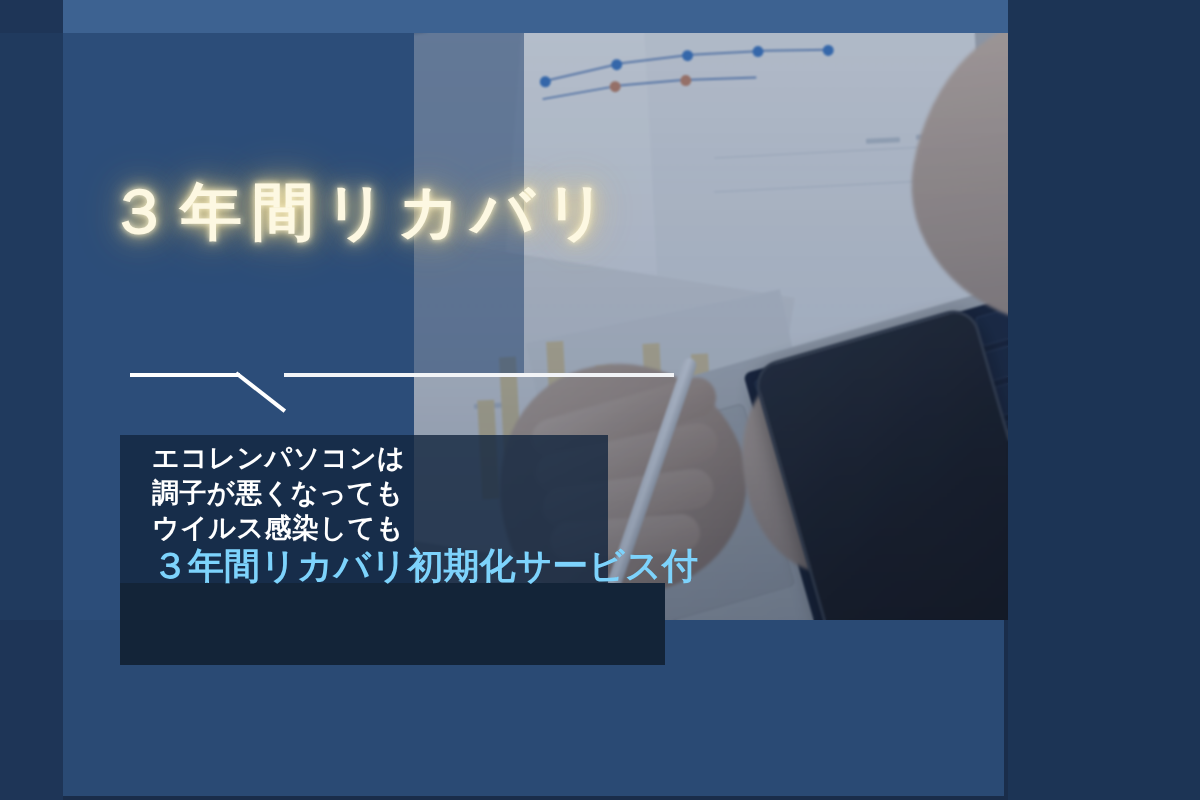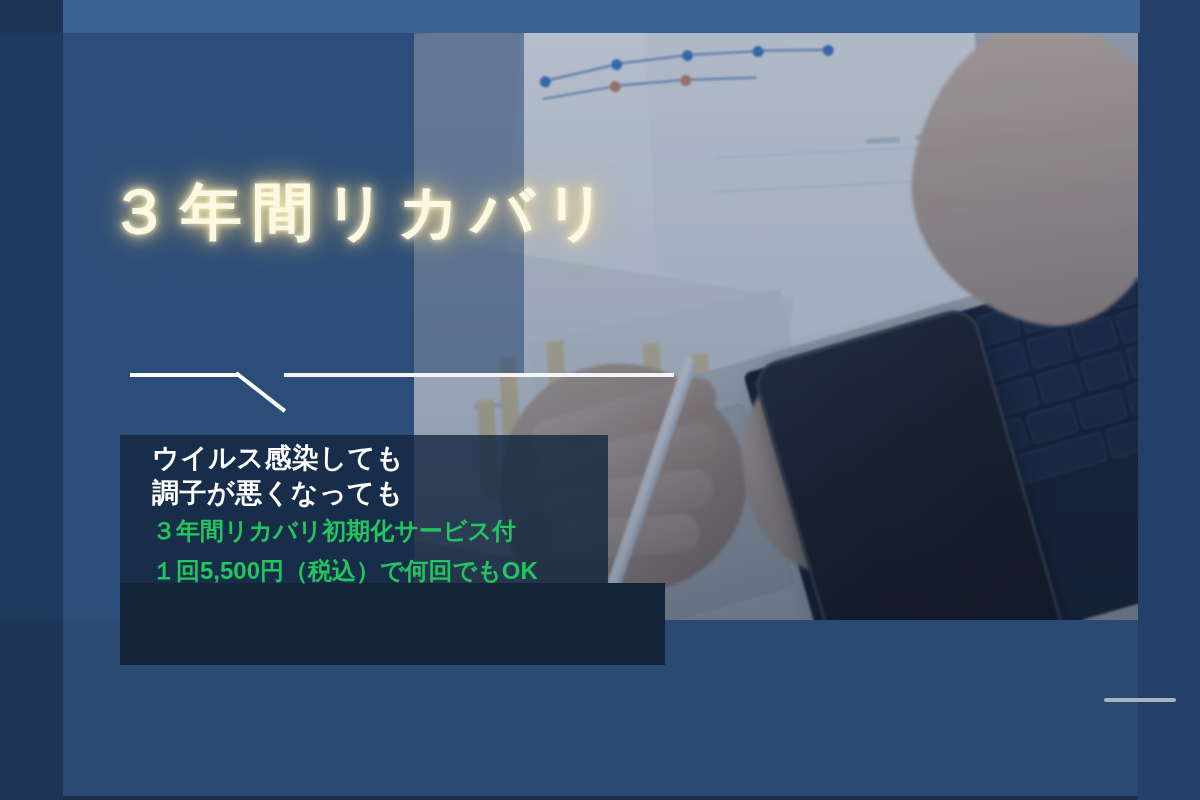--- a/index.html
+++ b/index.html
@@ -6,21 +6,21 @@
   html,body{margin:0;padding:0;background:#1c3455;}
   *{box-sizing:border-box;}
   body{
     font-family:"Liberation Sans","DejaVu Sans",sans-serif;
     -webkit-font-smoothing:antialiased;
   }
 
   
   #banner{
     position:relative;
-    width:1200px;
+    width:1008px;
     height:800px;
     overflow:hidden;
     background:#2a4a74;
   }
 
   
   .bg-dark-frame{
     position:absolute; inset:0;
     background:#1a2d4a;
   }
@@ -253,22 +253,22 @@
   .copy-text .l{
     display:block;
     white-space:nowrap;
     font-size:27px;
     line-height:35px;
     font-weight:700;
     color:#ffffff;
     letter-spacing:.5px;
   }
   .copy-text .l.red{
-    color:#22c55e;
-    font-size:24px;
+    color:#7dd3fc;
+    font-size:36px;
     line-height:40px;
     letter-spacing:0;
   }
 
   
   .pill{
     position:absolute;
     left:703px; top:655px; width:434px; height:90px;
     background:#fdfdfd;
     border-radius:45px;
@@ -444,21 +444,21 @@
     <span class="hl-line">３年間リカバリ</span>
   </div>
 
   <div class="conn conn-h1"></div>
   <div class="conn conn-diag"></div>
   <div class="conn conn-h2"></div>
 
   <div class="copy-top"></div>
   <div class="copy-bottom"></div>
   <div class="copy-text">
+    <span class="l">エコレンパソコンは</span>
+    <span class="l">調子が悪くなっても</span>
     <span class="l">ウイルス感染しても</span>
-    <span class="l">調子が悪くなっても</span>
     <span class="l red">３年間リカバリ初期化サービス付</span>
-    <span class="l red">１回5,500円（税込）で何回でもOK</span>
   </div>
 
   <div class="pill-line"></div>
 
 </div>
 
 </body></html>

